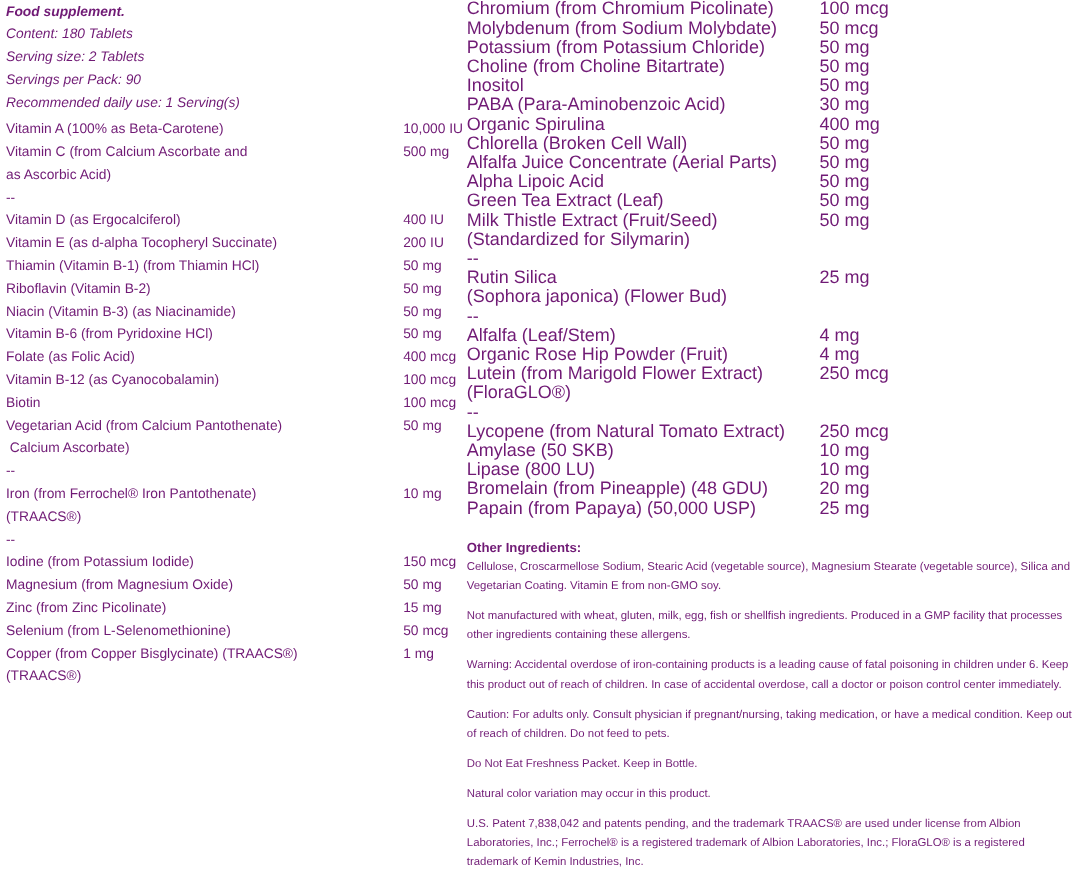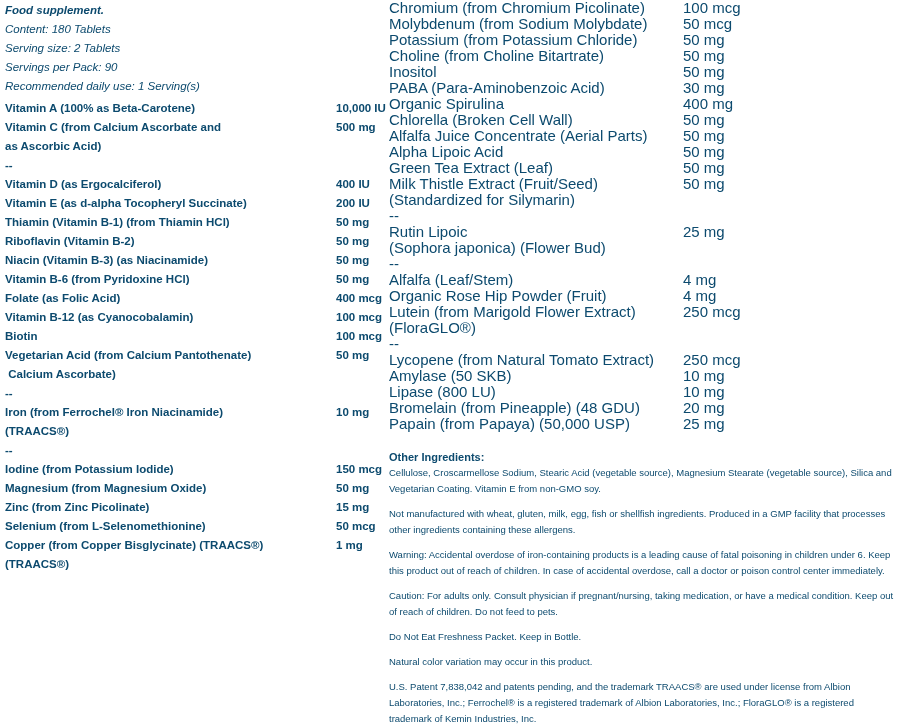--- a/index.html
+++ b/index.html
@@ -1,30 +1,30 @@
 <!DOCTYPE html>
 <html><head>
 <meta charset="utf-8">
 <style>
   html, body { margin:0; padding:0; background:#ffffff; }
   .page {
     position:relative;
     width:900px;
     height:724px;
     background:#ffffff;
-    color:#0c4a6e;
+    color:#701a75;
     font-family:"Liberation Sans", sans-serif;
     overflow:hidden;
   }
   
   .left-col { position:absolute; left:5px; top:1px; width:380px; }
   .header-line { font-size:11.5px; line-height:19px; font-style:italic; white-space:pre; }
   .header-title { font-weight:bold; }
   .left-rows { margin-top:3px; }
-  .left-rows .row { position:relative; height:19px; line-height:19px; font-size:11.5px; white-space:pre;font-weight:bold; }
+  .left-rows .row { position:relative; height:19px; line-height:19px; font-size:11.5px; white-space:pre; }
   .left-rows .amount { position:absolute; left:331px; top:0; }
   
   .right-col { position:absolute; left:389px; top:0; width:506px; }
   .right-rows .row { position:relative; height:16px; line-height:16px; font-size:15px; white-space:pre; }
   .right-rows .amount { position:absolute; left:294px; top:0; }
   .oi-heading { margin-top:17px; font-size:11px; line-height:16px; font-weight:bold; }
   .para { font-size:9.5px; line-height:16px; margin:0 0 9px 0; }
   .para:last-child { margin-bottom:0; }
 </style>
 </head>
@@ -50,21 +50,21 @@
         <div class="row"><span>Thiamin (Vitamin B-1) (from Thiamin HCl)</span><span class="amount">50 mg</span></div>
         <div class="row"><span>Riboflavin (Vitamin B-2)</span><span class="amount">50 mg</span></div>
         <div class="row"><span>Niacin (Vitamin B-3) (as Niacinamide)</span><span class="amount">50 mg</span></div>
         <div class="row"><span>Vitamin B-6 (from Pyridoxine HCl)</span><span class="amount">50 mg</span></div>
         <div class="row"><span>Folate (as Folic Acid)</span><span class="amount">400 mcg</span></div>
         <div class="row"><span>Vitamin B-12 (as Cyanocobalamin)</span><span class="amount">100 mcg</span></div>
         <div class="row"><span>Biotin</span><span class="amount">100 mcg</span></div>
         <div class="row"><span>Vegetarian Acid (from Calcium Pantothenate)</span><span class="amount">50 mg</span></div>
         <div class="row"><span> Calcium Ascorbate)</span></div>
         <div class="row"><span>--</span></div>
-        <div class="row"><span>Iron (from Ferrochel® Iron Niacinamide)</span><span class="amount">10 mg</span></div>
+        <div class="row"><span>Iron (from Ferrochel® Iron Pantothenate)</span><span class="amount">10 mg</span></div>
         <div class="row"><span>(TRAACS®)</span></div>
         <div class="row"><span>--</span></div>
         <div class="row"><span>Iodine (from Potassium Iodide)</span><span class="amount">150 mcg</span></div>
         <div class="row"><span>Magnesium (from Magnesium Oxide)</span><span class="amount">50 mg</span></div>
         <div class="row"><span>Zinc (from Zinc Picolinate)</span><span class="amount">15 mg</span></div>
         <div class="row"><span>Selenium (from L-Selenomethionine)</span><span class="amount">50 mcg</span></div>
         <div class="row"><span>Copper (from Copper Bisglycinate) (TRAACS®)</span><span class="amount">1 mg</span></div>
         <div class="row"><span>(TRAACS®)</span></div>
       </div>
   </div>
@@ -78,21 +78,21 @@
         <div class="row"><span>Inositol</span><span class="amount">50 mg</span></div>
         <div class="row"><span>PABA (Para-Aminobenzoic Acid)</span><span class="amount">30 mg</span></div>
         <div class="row"><span>Organic Spirulina</span><span class="amount">400 mg</span></div>
         <div class="row"><span>Chlorella (Broken Cell Wall)</span><span class="amount">50 mg</span></div>
         <div class="row"><span>Alfalfa Juice Concentrate (Aerial Parts)</span><span class="amount">50 mg</span></div>
         <div class="row"><span>Alpha Lipoic Acid</span><span class="amount">50 mg</span></div>
         <div class="row"><span>Green Tea Extract (Leaf)</span><span class="amount">50 mg</span></div>
         <div class="row"><span>Milk Thistle Extract (Fruit/Seed)</span><span class="amount">50 mg</span></div>
         <div class="row"><span>(Standardized for Silymarin)</span></div>
         <div class="row"><span>--</span></div>
-        <div class="row"><span>Rutin Lipoic</span><span class="amount">25 mg</span></div>
+        <div class="row"><span>Rutin Silica</span><span class="amount">25 mg</span></div>
         <div class="row"><span>(Sophora japonica) (Flower Bud)</span></div>
         <div class="row"><span>--</span></div>
         <div class="row"><span>Alfalfa (Leaf/Stem)</span><span class="amount">4 mg</span></div>
         <div class="row"><span>Organic Rose Hip Powder (Fruit)</span><span class="amount">4 mg</span></div>
         <div class="row"><span>Lutein (from Marigold Flower Extract)</span><span class="amount">250 mcg</span></div>
         <div class="row"><span>(FloraGLO®)</span></div>
         <div class="row"><span>--</span></div>
         <div class="row"><span>Lycopene (from Natural Tomato Extract)</span><span class="amount">250 mcg</span></div>
         <div class="row"><span>Amylase (50 SKB)</span><span class="amount">10 mg</span></div>
         <div class="row"><span>Lipase (800 LU)</span><span class="amount">10 mg</span></div>

